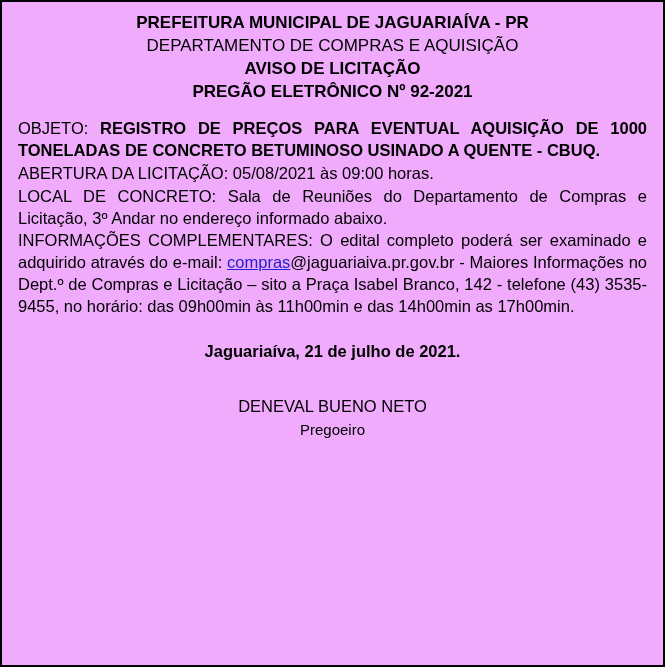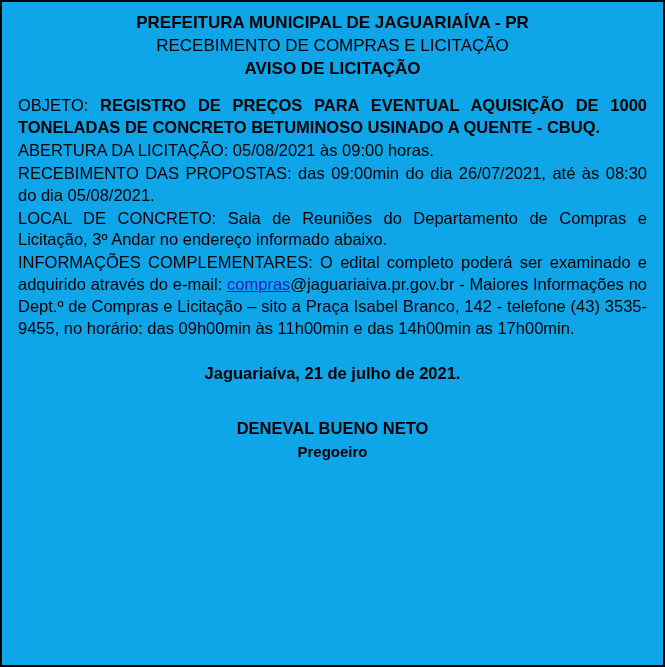--- a/index.html
+++ b/index.html
@@ -8,21 +8,21 @@
     background: #ffffff;
   }
   body {
     font-family: "Liberation Sans", sans-serif;
   }
   .page {
     position: relative;
     width: 665px;
     height: 667px;
     box-sizing: border-box;
-    background: #0ea5e9;
+    background: #f0abfc;
     border: 2px solid #000000;
     overflow: hidden;
   }
   .inner {
     padding: 10px 16px 0 16px;
   }
   .header {
     text-align: center;
     font-weight: bold;
     font-size: 17px;
@@ -57,47 +57,47 @@
   }
   .city-date {
     margin-top: 23px;
     text-align: center;
     font-weight: bold;
     font-size: 16.5px;
   }
   .signature {
     margin-top: 32px;
     text-align: center;
-    font-weight: bold;
+    font-weight: normal;
     font-size: 16.5px;
     line-height: 1.45;
   }
   .sig-role {
     font-size: 15px;
   }
 </style>
 </head>
 <body>
 
 <div class="page">
   <div class="inner">
 
     <div class="header">
       <div>PREFEITURA MUNICIPAL DE JAGUARIAÍVA - PR</div>
-      <div class="line2">RECEBIMENTO DE COMPRAS E LICITAÇÃO</div>
+      <div class="line2">DEPARTAMENTO DE COMPRAS E AQUISIÇÃO</div>
       <div>AVISO DE LICITAÇÃO</div>
+      <div>PREGÃO ELETRÔNICO Nº 92-2021</div>
     </div>
 
     <div class="body-text">
 
       <p class="para objeto"><span class="lbl">OBJETO:</span><span> REGISTRO DE PREÇOS PARA EVENTUAL AQUISIÇÃO DE 1000 TONELADAS DE CONCRETO BETUMINOSO USINADO A QUENTE - CBUQ.</span></p>
 
       <p class="para"><span class="lbl">ABERTURA DA LICITAÇÃO:</span><span> 05/08/2021 às 09:00 horas.</span></p>
 
-      <p class="para"><span class="lbl">RECEBIMENTO DAS PROPOSTAS:</span><span> das 09:00min do dia 26/07/2021, até às 08:30 do dia 05/08/2021.</span></p>
 
 
 
       <p class="para"><span class="lbl">LOCAL DE CONCRETO:</span><span> Sala de Reuniões do Departamento de Compras e Licitação, 3º Andar no endereço informado abaixo.</span></p>
 
       <p class="para"><span class="lbl">INFORMAÇÕES COMPLEMENTARES:</span><span> O edital completo poderá ser examinado e adquirido através do e-mail: </span><span class="email-link">compras</span><span>@jaguariaiva.pr.gov.br - Maiores Informações no Dept.º de Compras e Licitação – sito a Praça Isabel Branco, 142 - telefone (43) 3535-9455, no horário: das 09h00min às 11h00min e das 14h00min as 17h00min.</span></p>
 
       <div class="city-date">Jaguariaíva, 21 de julho de 2021.</div>
 
       <div class="signature">

